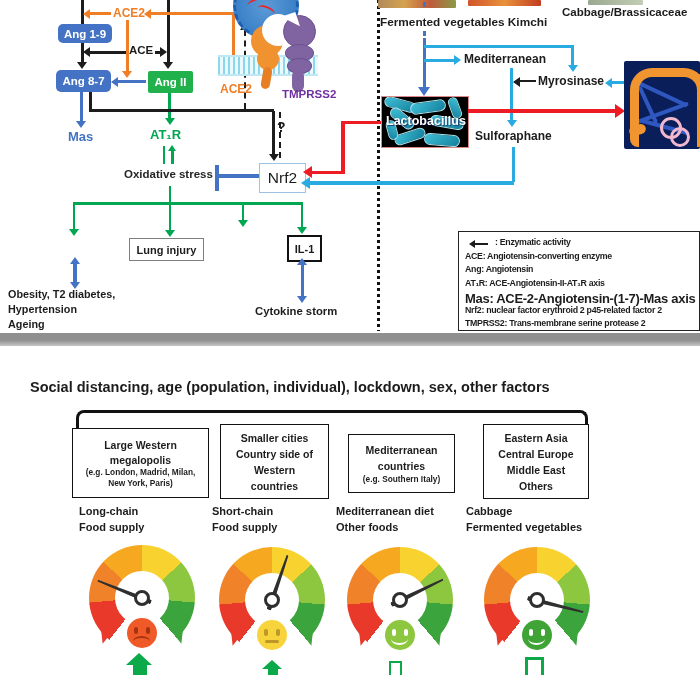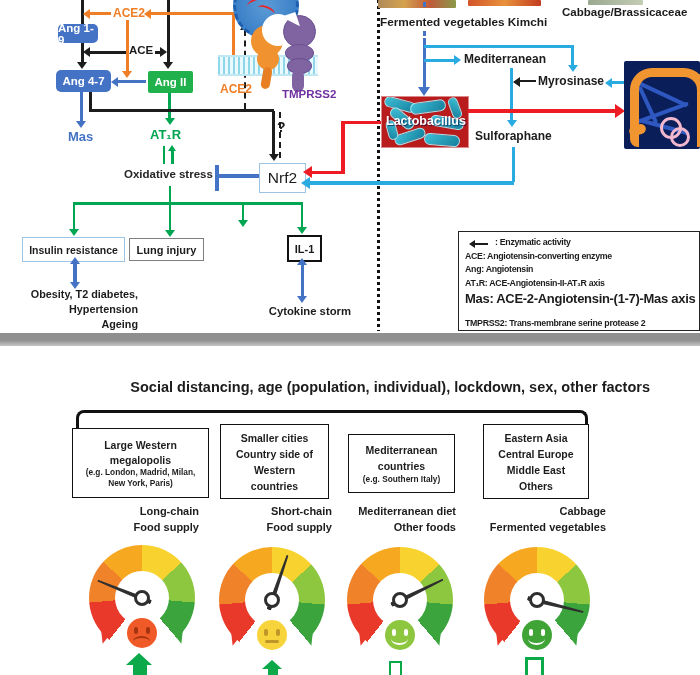--- a/index.html
+++ b/index.html
@@ -2,21 +2,21 @@
 <html><head>
 <meta charset="utf-8">
 <style>
   html,body{margin:0;padding:0;background:#fff;}
   #page{position:relative;width:700px;height:675px;background:#fff;overflow:hidden;
         font-family:"Liberation Sans",sans-serif;color:#1c1c1c;}
   .abs{position:absolute;}
   .ln{position:absolute;}
   .tx{position:absolute;white-space:nowrap;color:#1c1c1c;}
   .b{font-weight:700;}
-  .ctr{text-align:right;}
+  .ctr{text-align:left;}
   .c-blk{background:#1c1c1c}.c-org{background:#f07e26}.c-blu{background:#4472c4}
   .c-grn{background:#00a651}.c-cyn{background:#29abe2}.c-red{background:#ed1c24}
   .tri{position:absolute;width:0;height:0;--c:#1c1c1c;}
   .tu{border-left:5px solid transparent;border-right:5px solid transparent;border-bottom:7px solid var(--c);}
   .td{border-left:5px solid transparent;border-right:5px solid transparent;border-top:7px solid var(--c);}
   .tl{border-top:5px solid transparent;border-bottom:5px solid transparent;border-right:7px solid var(--c);}
   .tr{border-top:5px solid transparent;border-bottom:5px solid transparent;border-left:7px solid var(--c);}
   .tl.big{border-top-width:6.5px;border-bottom-width:6.5px;border-right-width:9px;}
   .tr.big{border-top-width:7px;border-bottom-width:7px;border-left-width:10px;}
   .td.big{border-left-width:6px;border-right-width:6px;border-top-width:9px;}
@@ -79,25 +79,25 @@
 
   <div class="tx b" style="left:113px;top:6px;font-size:12px;color:#f07e26">ACE2</div>
   <div class="tri tl k-org" style="left:83px;top:8.5px"></div>
   <div class="ln c-org" style="left:89px;top:11.5px;width:22px;height:3px"></div>
   <div class="tri tl k-org" style="left:144px;top:8.5px"></div>
   <div class="ln c-org" style="left:151px;top:11.5px;width:84px;height:3px"></div>
   <div class="ln c-org" style="left:232px;top:11.5px;width:3px;height:47px"></div>
   <div class="ln c-org" style="left:125.5px;top:20px;width:3px;height:51px"></div>
   <div class="tri td k-org" style="left:122px;top:71px"></div>
 
-  <div class="pillbox" style="left:58px;top:24px;width:40px;height:19px">
+  <div class="pillbox" style="left:58px;top:24px;width:54px;height:19px">
     <span>Ang 1-9</span>
     </div>
   <div class="pillbox" style="left:56px;top:70px;width:55px;height:22px">
-    <span>Ang 4-7</span>
+    <span>Ang 8-7</span>
     </div>
   <div class="pillbox" style="left:148px;top:71px;width:45px;height:22px;background:#21b14c;border-radius:2px">
     <span>Ang II</span>
     </div>
 
   <div class="tri tl k-blu" style="left:111px;top:76.5px"></div>
   <div class="ln c-blu" style="left:117px;top:79.5px;width:29px;height:3px"></div>
 
   <div class="ln c-blu" style="left:79.5px;top:92px;width:3px;height:30px"></div>
   <div class="tri td k-blu" style="left:76px;top:121px"></div>
@@ -151,23 +151,20 @@
   <div class="ln c-grn" style="left:73px;top:202px;width:230px;height:2.5px"></div>
   <div class="ln c-grn" style="left:72.8px;top:204px;width:2.5px;height:25px"></div>
   <div class="tri td k-grn" style="left:69.3px;top:229px"></div>
   <div class="ln c-grn" style="left:168.5px;top:204px;width:2.5px;height:26px"></div>
   <div class="tri td k-grn" style="left:165px;top:230px"></div>
   <div class="ln c-grn" style="left:241.8px;top:204px;width:2.5px;height:16px"></div>
   <div class="tri td k-grn" style="left:238.3px;top:220px"></div>
   <div class="ln c-grn" style="left:300.8px;top:204px;width:2.5px;height:23px"></div>
   <div class="tri td k-grn" style="left:297.3px;top:227px"></div>
 
-  <div class="outbox" style="left:22px;top:237px;width:101px;height:23px;border:1.5px solid #9dc3e6;font-size:10.5px">
-    <span>Insulin resistance</span>
-    </div>
   <div class="outbox" style="left:129px;top:238px;width:73px;height:21px;border:1.5px solid #7f7f7f;font-size:11px">
     <span>Lung injury</span>
     </div>
   <div class="outbox" style="left:287px;top:235px;width:31px;height:23px;border:2px solid #111;font-size:11px">
     <span>IL-1</span>
     </div>
 
   <div class="tri tu k-blu" style="left:70px;top:257px"></div>
   <div class="ln c-blu" style="left:73.2px;top:263px;width:3.5px;height:20px"></div>
   <div class="tri td k-blu" style="left:70px;top:282px"></div>
@@ -203,21 +200,21 @@
 
   <div class="tx b" style="left:464px;top:52px;font-size:12px">Mediterranean</div>
   <div class="ln c-cyn" style="left:510px;top:68px;width:3px;height:52px"></div>
   <div class="tri td k-cyn" style="left:506.5px;top:120px"></div>
   <div class="tx b" style="left:538px;top:74px;font-size:12px">Myrosinase</div>
   <div class="tri tl" style="left:513px;top:76.5px"></div>
   <div class="ln c-blk" style="left:520px;top:79.5px;width:16px;height:2.5px"></div>
   <div class="tri tl k-cyn" style="left:605px;top:78px"></div>
   <div class="ln c-cyn" style="left:612px;top:80.5px;width:12px;height:3px"></div>
 
-  <div class="abs" style="left:381px;top:96px;width:86px;height:50px;background:#b91c1c;overflow:hidden;border:1px solid #d88">
+  <div class="abs" style="left:381px;top:96px;width:86px;height:50px;background:#000000;overflow:hidden;border:1px solid #d88">
     <div class="rod" style="left:2px;top:2px;width:30px;height:9px;transform:rotate(15deg)"></div>
     <div class="rod" style="left:28px;top:4px;width:34px;height:10px;transform:rotate(-8deg)"></div>
     <div class="rod" style="left:6px;top:16px;width:26px;height:9px;transform:rotate(40deg)"></div>
     <div class="rod" style="left:48px;top:20px;width:32px;height:9px;transform:rotate(10deg)"></div>
     <div class="rod" style="left:12px;top:34px;width:30px;height:9px;transform:rotate(-18deg)"></div>
     <div class="rod" style="left:42px;top:37px;width:34px;height:10px;transform:rotate(5deg)"></div>
     <div class="rod" style="left:62px;top:6px;width:20px;height:8px;transform:rotate(70deg)"></div>
     <div class="rod" style="left:0px;top:28px;width:18px;height:8px;transform:rotate(75deg)"></div>
     <div class="tx b" style="left:4px;top:17px;font-size:12.5px;color:#fff;text-shadow:1px 1px 1px rgba(0,0,60,.6)">Lactobacillus</div>
   </div>
@@ -248,20 +245,21 @@
   </div>
 
   <div class="abs" style="left:458px;top:231px;width:240px;height:98px;border:1.3px solid #222;background:#fff">
     <div class="tri tl" style="left:10px;top:8px;border-top-width:4px;border-bottom-width:4px;border-right-width:6px"></div>
     <div class="ln c-blk" style="left:15px;top:11px;width:14px;height:2px"></div>
     <div class="tx" style="left:36px;top:5px;font-size:8.8px;font-weight:700;letter-spacing:-.3px">: Enzymatic activity</div>
     <div class="tx" style="left:6px;top:18.5px;font-size:8.8px;font-weight:700;letter-spacing:-.3px">ACE: Angiotensin-converting enzyme</div>
     <div class="tx" style="left:6px;top:32px;font-size:8.8px;font-weight:700;letter-spacing:-.3px">Ang: Angiotensin</div>
     <div class="tx" style="left:6px;top:45.5px;font-size:8.8px;font-weight:700;letter-spacing:-.3px">AT₁R: ACE-Angiotensin-II-AT₁R axis</div>
     <div class="tx" style="left:6px;top:59px;font-size:13px;font-weight:700;letter-spacing:-.3px">Mas: ACE-2-Angiotensin-(1-7)-Mas axis</div>
+    <div class="tx" style="left:6px;top:72.5px;font-size:8.8px;font-weight:700;letter-spacing:-.3px">Nrf2: nuclear factor erythroid 2 p45-related factor 2</div>
     <div class="tx" style="left:6px;top:86px;font-size:8.8px;font-weight:700;letter-spacing:-.3px">TMPRSS2: Trans-membrane serine protease 2</div>
   </div>
 
   <div class="abs" style="left:0;top:333px;width:700px;height:13px;background:linear-gradient(#8f8f8f 0 55%,#c6c6c6)"></div>
 
   <div class="tx b ctr" style="left:30px;top:379px;width:620px;font-size:14.5px">Social distancing, age (population, individual), lockdown, sex, other factors</div>
 
   <div class="abs" style="left:76px;top:410px;width:506px;height:17px;border-top:3.5px solid #111;border-left:3.5px solid #111;border-right:3.5px solid #111;border-radius:8px 8px 0 0"></div>
 
   <div class="outbox" style="left:72px;top:428px;width:135px;height:68px;border:1.6px solid #111;font-size:10.5px;line-height:14.5px">

